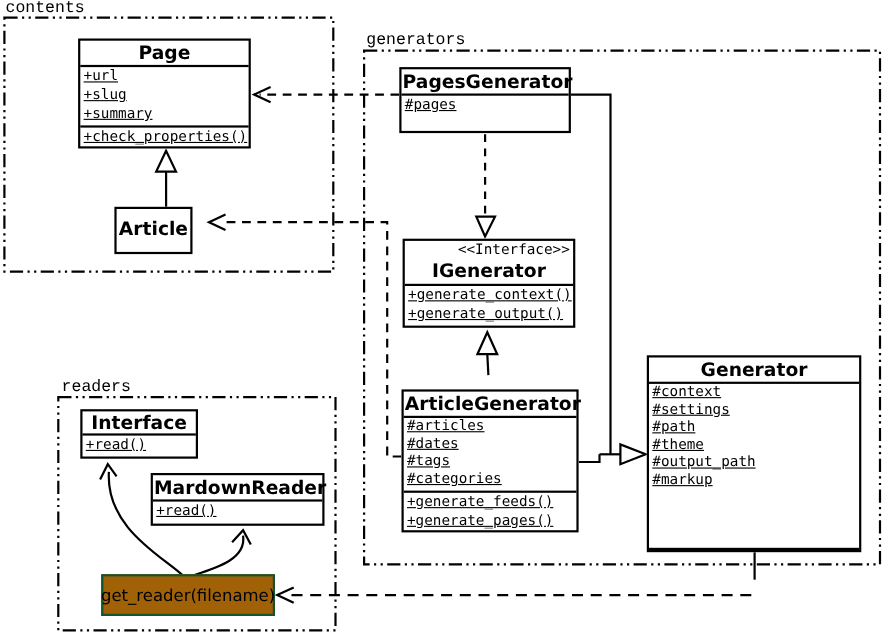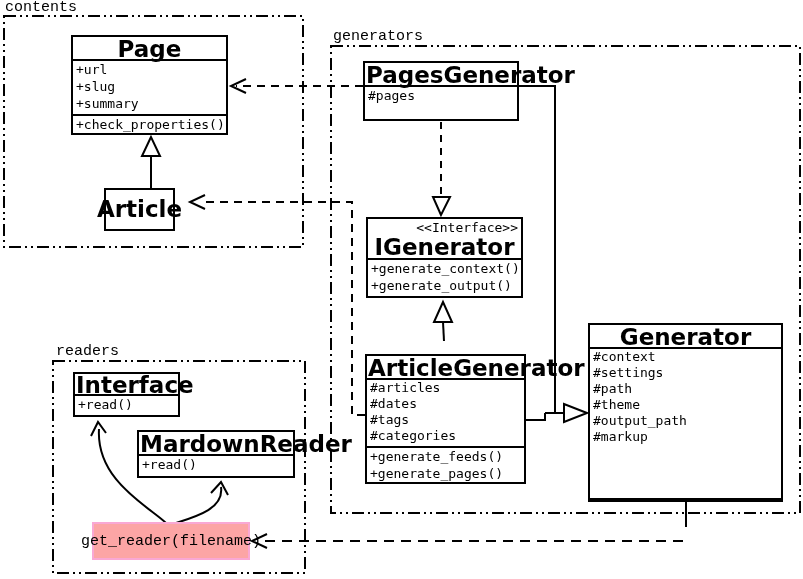--- a/index.html
+++ b/index.html
@@ -5,30 +5,30 @@
   * { margin:0; padding:0; box-sizing:border-box; }
   html,body { background:#ffffff; }
   .canvas { position:relative; width:803px; height:579px; background:#ffffff; color:#000;
             font-family:"DejaVu Sans", sans-serif; overflow:hidden; }
   svg.layer { position:absolute; left:0; top:0; width:803px; height:579px; }
   .pkg-label { position:absolute; font-size:15px; line-height:16px; color:#000; white-space:nowrap;font-family:Liberation Mono, monospace; }
   .uml-class { position:absolute; border:2px solid #000; background:#fff;
                display:flex; flex-direction:column; }
   .cmp { padding:0 3px; }
   .bb  { border-bottom:2px solid #000; }
-  .title { font-weight:bold; font-size:23px; text-align:center; height:24px; line-height:24px;
+  .title { font-weight:bold; font-size:17px; text-align:center; height:24px; line-height:24px;
            white-space:nowrap; overflow:visible; padding:0 1px; }
   .mono { font-family:"DejaVu Sans Mono", monospace; font-size:13px; line-height:17px;
-          white-space:pre-line; }
+          white-space:pre-line;text-decoration:underline; }
   .lh16 { line-height:16px; }
   .stereo { font-family:"DejaVu Sans Mono", monospace; font-size:13px; line-height:17px;
             text-align:right; }
-  .plain-box { position:absolute; border:2px solid #f9a8d4; background:#fca5a5;
+  .plain-box { position:absolute; border:2px solid #14532d; background:#a16207;
                display:flex; align-items:center; justify-content:center;
-               font-size:15px; white-space:nowrap;font-family:Liberation Mono, monospace; }
+               font-size:15px; white-space:nowrap; }
   .fill-center { display:flex; align-items:center; justify-content:center; height:100%; }
 </style>
 </head>
 <body>
 
 <div class="canvas">
 
   <svg class="layer" viewBox="0 0 803 579" fill="none" stroke="#000" stroke-width="2">
 
     

